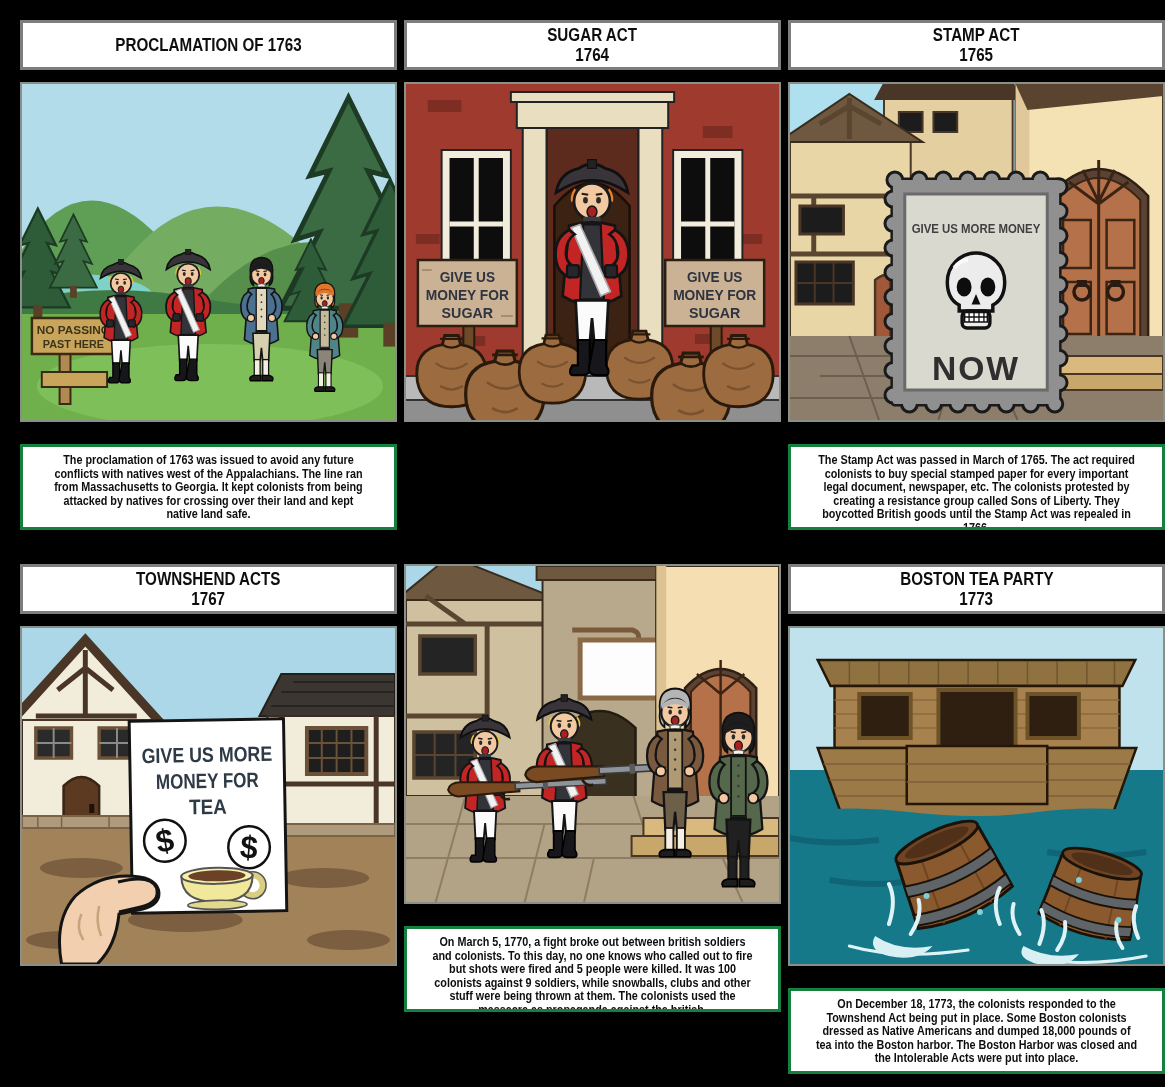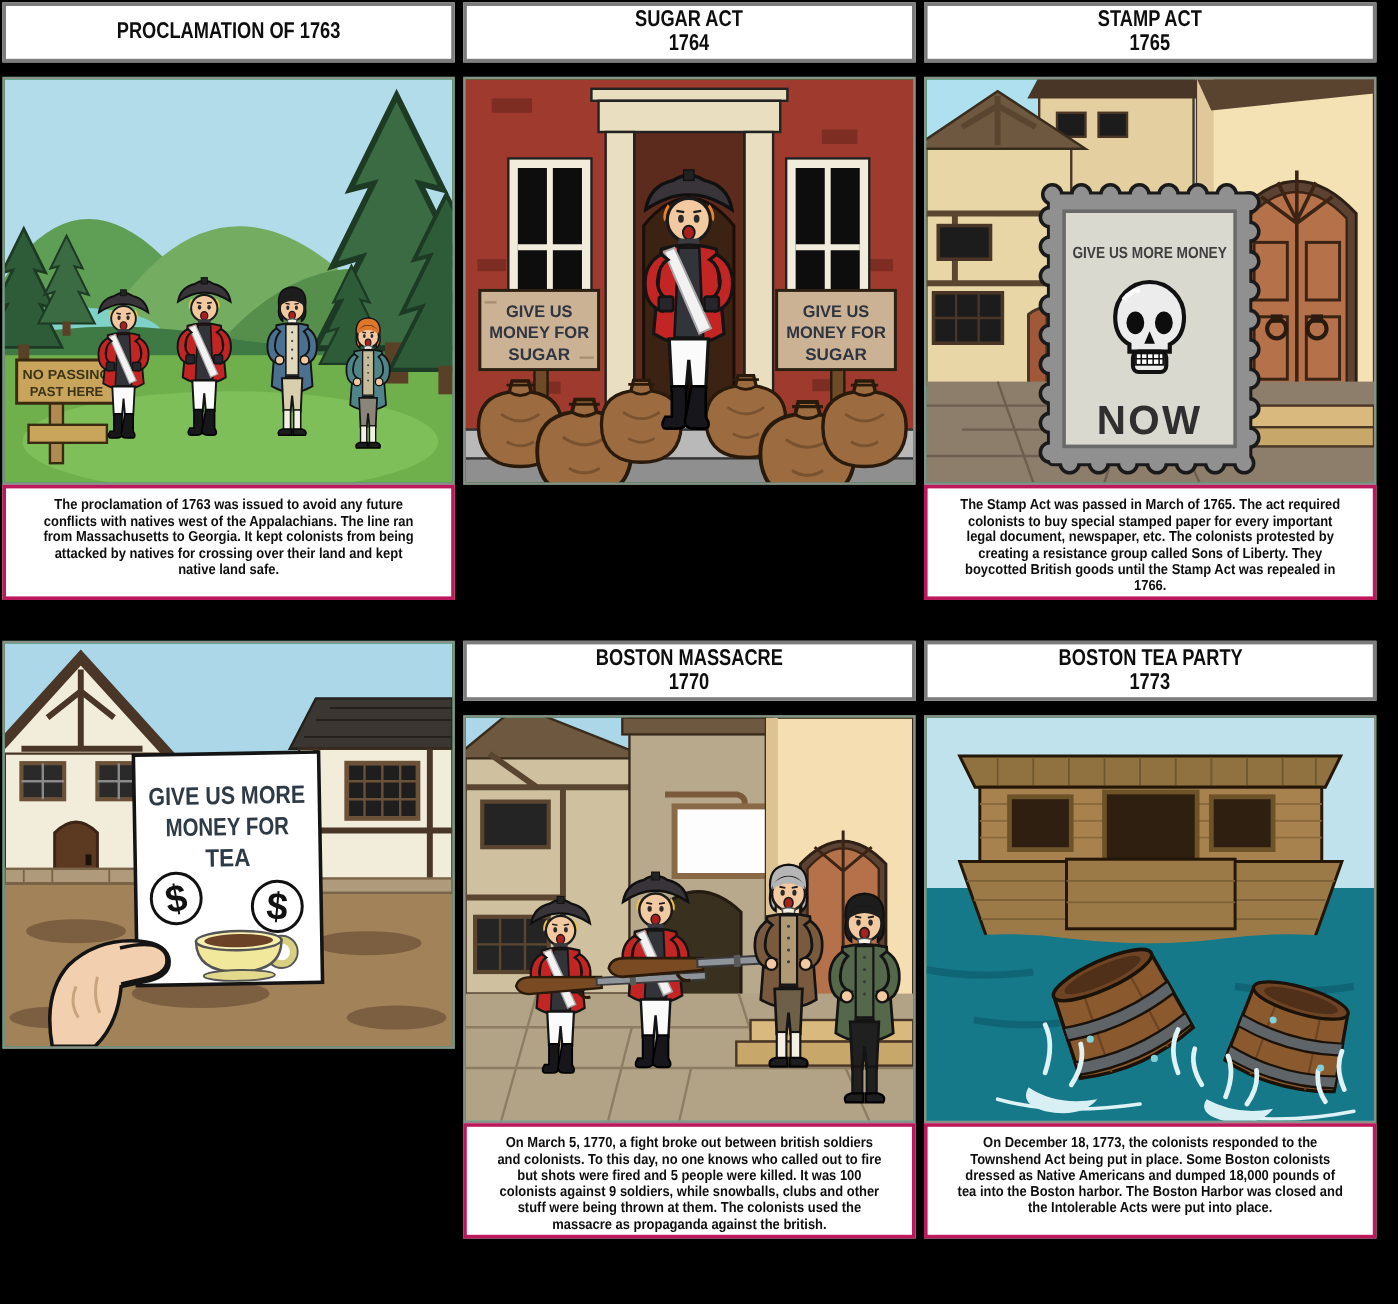--- a/index.html
+++ b/index.html
@@ -1,27 +1,27 @@
 <!DOCTYPE html>
 <html><head>
 <meta charset="utf-8">
 <style>
   html,body{margin:0;padding:0;background:#000;}
-  .board{position:relative;width:1165px;height:1087px;background:#000;padding:2px;box-sizing:border-box;
+  .board{position:relative;width:1165px;height:1087px;background:#000;padding:20px;box-sizing:border-box;
          font-family:"Liberation Sans",sans-serif;}
   .grid{display:grid;grid-template-columns:repeat(3,377px);column-gap:7px;row-gap:34px;}
   .cell{display:flex;flex-direction:column;}
   .title-box{box-sizing:border-box;height:50px;background:#fff;border:3px solid #7d7d7d;
              display:flex;flex-direction:column;align-items:center;justify-content:center;margin-bottom:12px;}
   .title-line{font-weight:bold;font-size:19px;line-height:20px;color:#0e0e0e;white-space:nowrap;
               transform:scaleX(0.8);}
   .title-line:empty{display:none;}
   .image-box{box-sizing:border-box;height:340px;border:2px solid #8a8f8a;background:#15803d;overflow:hidden;}
   .image-box svg{display:block;width:100%;height:100%;}
-  .desc-box{box-sizing:border-box;height:96px;margin-top:0;background:#fff;border:3px solid #be185d;
+  .desc-box{box-sizing:border-box;height:86px;margin-top:22px;background:#fff;border:3px solid #15803d;
             display:flex;align-items:flex-start;justify-content:center;padding:7px 6px;overflow:hidden;}
   .desc-text{margin:0;font-weight:bold;font-size:12px;line-height:13.5px;color:#0e0e0e;text-align:center;
              transform:scaleX(0.9);transform-origin:50% 0;width:111%;}
   svg text{font-family:"Liberation Sans",sans-serif;font-weight:bold;text-anchor:middle;}
   .defs-hidden{position:absolute;width:0;height:0;overflow:hidden;}
 </style>
 </head>
 <body>
 
 <svg class="defs-hidden" aria-hidden="true">
@@ -271,20 +271,24 @@
             <text x="188" y="296" font-size="34" fill="#2f2f2f" letter-spacing="2">NOW</text>
           </g>
         </svg>
       </div>
       <div class="desc-box">
         <p class="desc-text">The Stamp Act was passed in March of 1765. The act required colonists to buy special stamped paper for every important legal document, newspaper, etc. The colonists protested by creating a resistance group called Sons of Liberty. They boycotted British goods until the Stamp Act was repealed in 1766.</p>
       </div>
     </section>
 
     <section class="cell">
+      <div class="title-box">
+        <div class="title-line">TOWNSHEND ACTS</div>
+        <div class="title-line">1767</div>
+      </div>
       <div class="image-box">
         <svg viewBox="0 0 377 336" preserveAspectRatio="none">
           <rect width="377" height="336" fill="#abd7e9"></rect>
           <rect y="198" width="377" height="138" fill="#a28259"></rect>
           <g fill="#7c5f41">
             <ellipse cx="60" cy="240" rx="42" ry="10"></ellipse>
               <ellipse cx="165" cy="292" rx="58" ry="12"></ellipse>
             <ellipse cx="305" cy="250" rx="46" ry="10"></ellipse>
               <ellipse cx="40" cy="312" rx="36" ry="9"></ellipse>
             <ellipse cx="330" cy="312" rx="42" ry="10"></ellipse>
@@ -337,24 +341,20 @@
           <g>
             <path d="M40,336 Q32,292 54,268 Q76,248 106,248 Q134,248 138,262 Q141,276 122,281 L98,286 Q95,318 76,336 Z" fill="#f2cfae" stroke="#141414" stroke-width="3"></path>
             <path d="M97,254 Q130,246 136,260 Q140,274 120,279 L98,284" fill="#f2cfae" stroke="#141414" stroke-width="3"></path>
             <path d="M60,286 q-6,14 2,26 M78,278 q-4,16 2,30" stroke="#c9a27e" stroke-width="2.5" fill="none"></path>
           </g>
         </svg>
       </div>
     </section>
 
     <section class="cell">
-      <div class="title-box">
-        <div class="title-line">BOSTON MASSACRE</div>
-        <div class="title-line">1770</div>
-      </div>
       <div class="image-box">
         <svg viewBox="0 0 377 336" preserveAspectRatio="none">
           <rect width="377" height="336" fill="#abd7e9"></rect>
           <g>
             <rect x="0" y="30" width="145" height="200" fill="#cfc0a0" stroke="#3a2c1c" stroke-width="2"></rect>
             <path d="M-10,34 L44,-10 L156,34 Z" fill="#6e5840" stroke="#3a2c1c" stroke-width="2"></path>
             <path d="M0,58 H145 M82,58 V230 M20,30 L60,58 M0,150 H82" stroke="#5a4630" stroke-width="5" fill="none"></path>
             <rect x="14" y="70" width="56" height="38" fill="#242424" stroke="#5a4630" stroke-width="3.5"></rect>
             <rect x="8" y="166" width="62" height="46" fill="#242424" stroke="#5a4630" stroke-width="3.5"></rect>
             <path d="M8,189 H70 M29,166 V212 M50,166 V212" stroke="#5a4630" stroke-width="2"></path>

